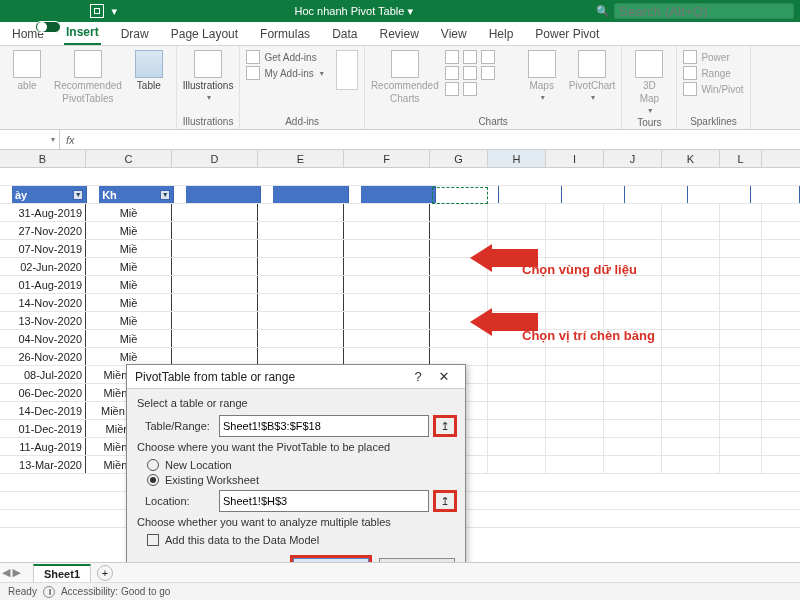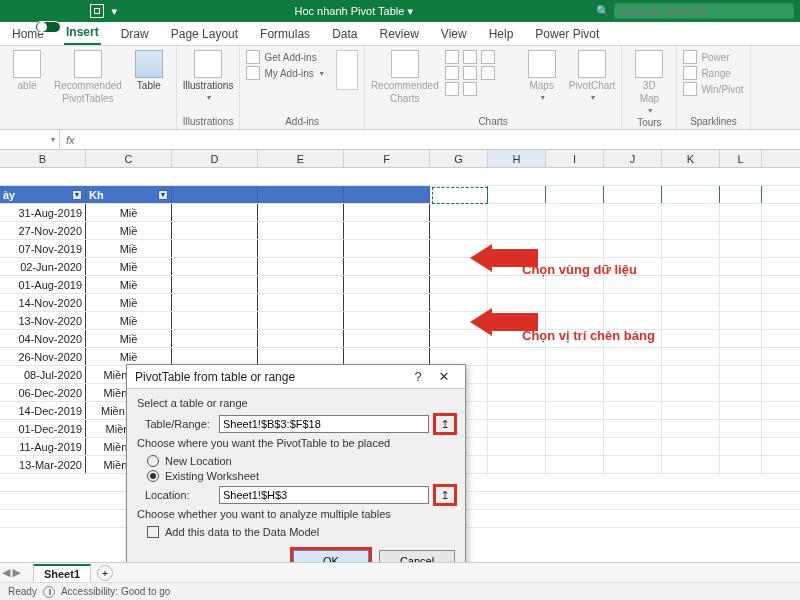--- a/index.html
+++ b/index.html
@@ -50,42 +50,42 @@
   .ch.H{background:#e3ebf2;}
 
   
   .grid { position:relative; height: 380px; }
   .grid .row { height:18px; display:flex; border-bottom:1px solid #e5e5e5;}
   .grid .cell { border-right:1px solid #e5e5e5; padding:0 3px; line-height:18px; overflow:hidden; white-space:nowrap;}
   .cB{width:86px;} .cC{width:86px;} .cD{width:86px;} .cE{width:86px;} .cF{width:86px;}
   .cG{width:58px;} .cH{width:58px;} .cI{width:58px;} .cJ{width:58px;} .cK{width:58px;} .cL{width:42px;}
 
   
-  .thdr .cell { background:#4472C4; color:#fff; font-weight:600; border-right:1px solid #3a63ac; display:flex; align-items:center; justify-content:space-between;}
+  .thdr .cell { background:#4472C4; color:#fff; font-weight:600; border-right:1px solid #3a63ac; display:flex; align-items:center; justify-content:space-between;margin-left:12px;}
   .thdr .drop{width:10px;height:10px;background:#dbe4f3;border:1px solid #3a63ac; font-size:7px; line-height:8px; text-align:center; color:#345;}
   
   .drow .cell { border-right:1px solid #3a3a3a; border-bottom:0; }
   .drow { border-bottom:1px solid #3a3a3a;}
   .drow .cF{text-align:right;}
   .drow .cB{text-align:right;}
   .drow .cC,.drow .cD,.drow .cE{text-align:center;}
 
   
   .marquee { position:absolute; border:1px dashed #107c41; width:56px; height:17px; left:432px; top:19px;}
 
   
   .dialog { position:absolute; left:126px; top:196px; width:340px; background:#f0f0f0; border:1px solid #8a8a8a; box-shadow:2px 2px 6px rgba(0,0,0,.25); }
   .dlg-title { height:24px; background:#fff; border-bottom:1px solid #ccc; display:flex; align-items:center; padding:0 8px; font-size:12px;}
   .dlg-title .spacer{flex:1;}
   .dlg-close,.dlg-help{width:26px;text-align:center;font-size:13px;color:#333;cursor:pointer;}
   .dlg-body { padding:8px 10px 10px; font-size:11px; color:#333;}
   .sect { margin-bottom:6px; }
   .fieldrow { display:flex; align-items:center; gap:6px; margin:4px 0 4px 8px;}
   .fieldrow label{min-width:68px;}
-  .txtin { flex:1; height:18px; border:1px solid #7a7a7a; background:#fff; padding:4px 3px; font-size:11px;}
+  .txtin { flex:1; height:18px; border:1px solid #7a7a7a; background:#fff; padding:10px 3px; font-size:11px;}
   .rangebtn { width:20px; height:18px; border:1px solid #7a7a7a; background:#efefef; display:flex; align-items:center; justify-content:center;}
   .radio,.check{display:flex;align-items:center;gap:6px;margin:3px 0 3px 10px;}
   .radio .rb,.check .cb{width:12px;height:12px;border:1px solid #555;border-radius:50%;display:inline-block;position:relative;}
   .radio .rb.sel::after{content:"";position:absolute;inset:2px;background:#333;border-radius:50%;}
   .check .cb{border-radius:0;}
   .dlg-btns { display:flex; justify-content:flex-end; gap:10px; margin-top:12px;}
   .dlg-btns button{width:76px;height:22px;border:1px solid #8a8a8a;background:#e7e7e7;font-size:11px;}
   .hl-red { outline:3px solid #d93025; outline-offset:-1px;}
   .hl-ok  button:first-child{ outline:3px solid #d93025; background:#d9e6f7; border:1px solid #5b87c4;}
 

